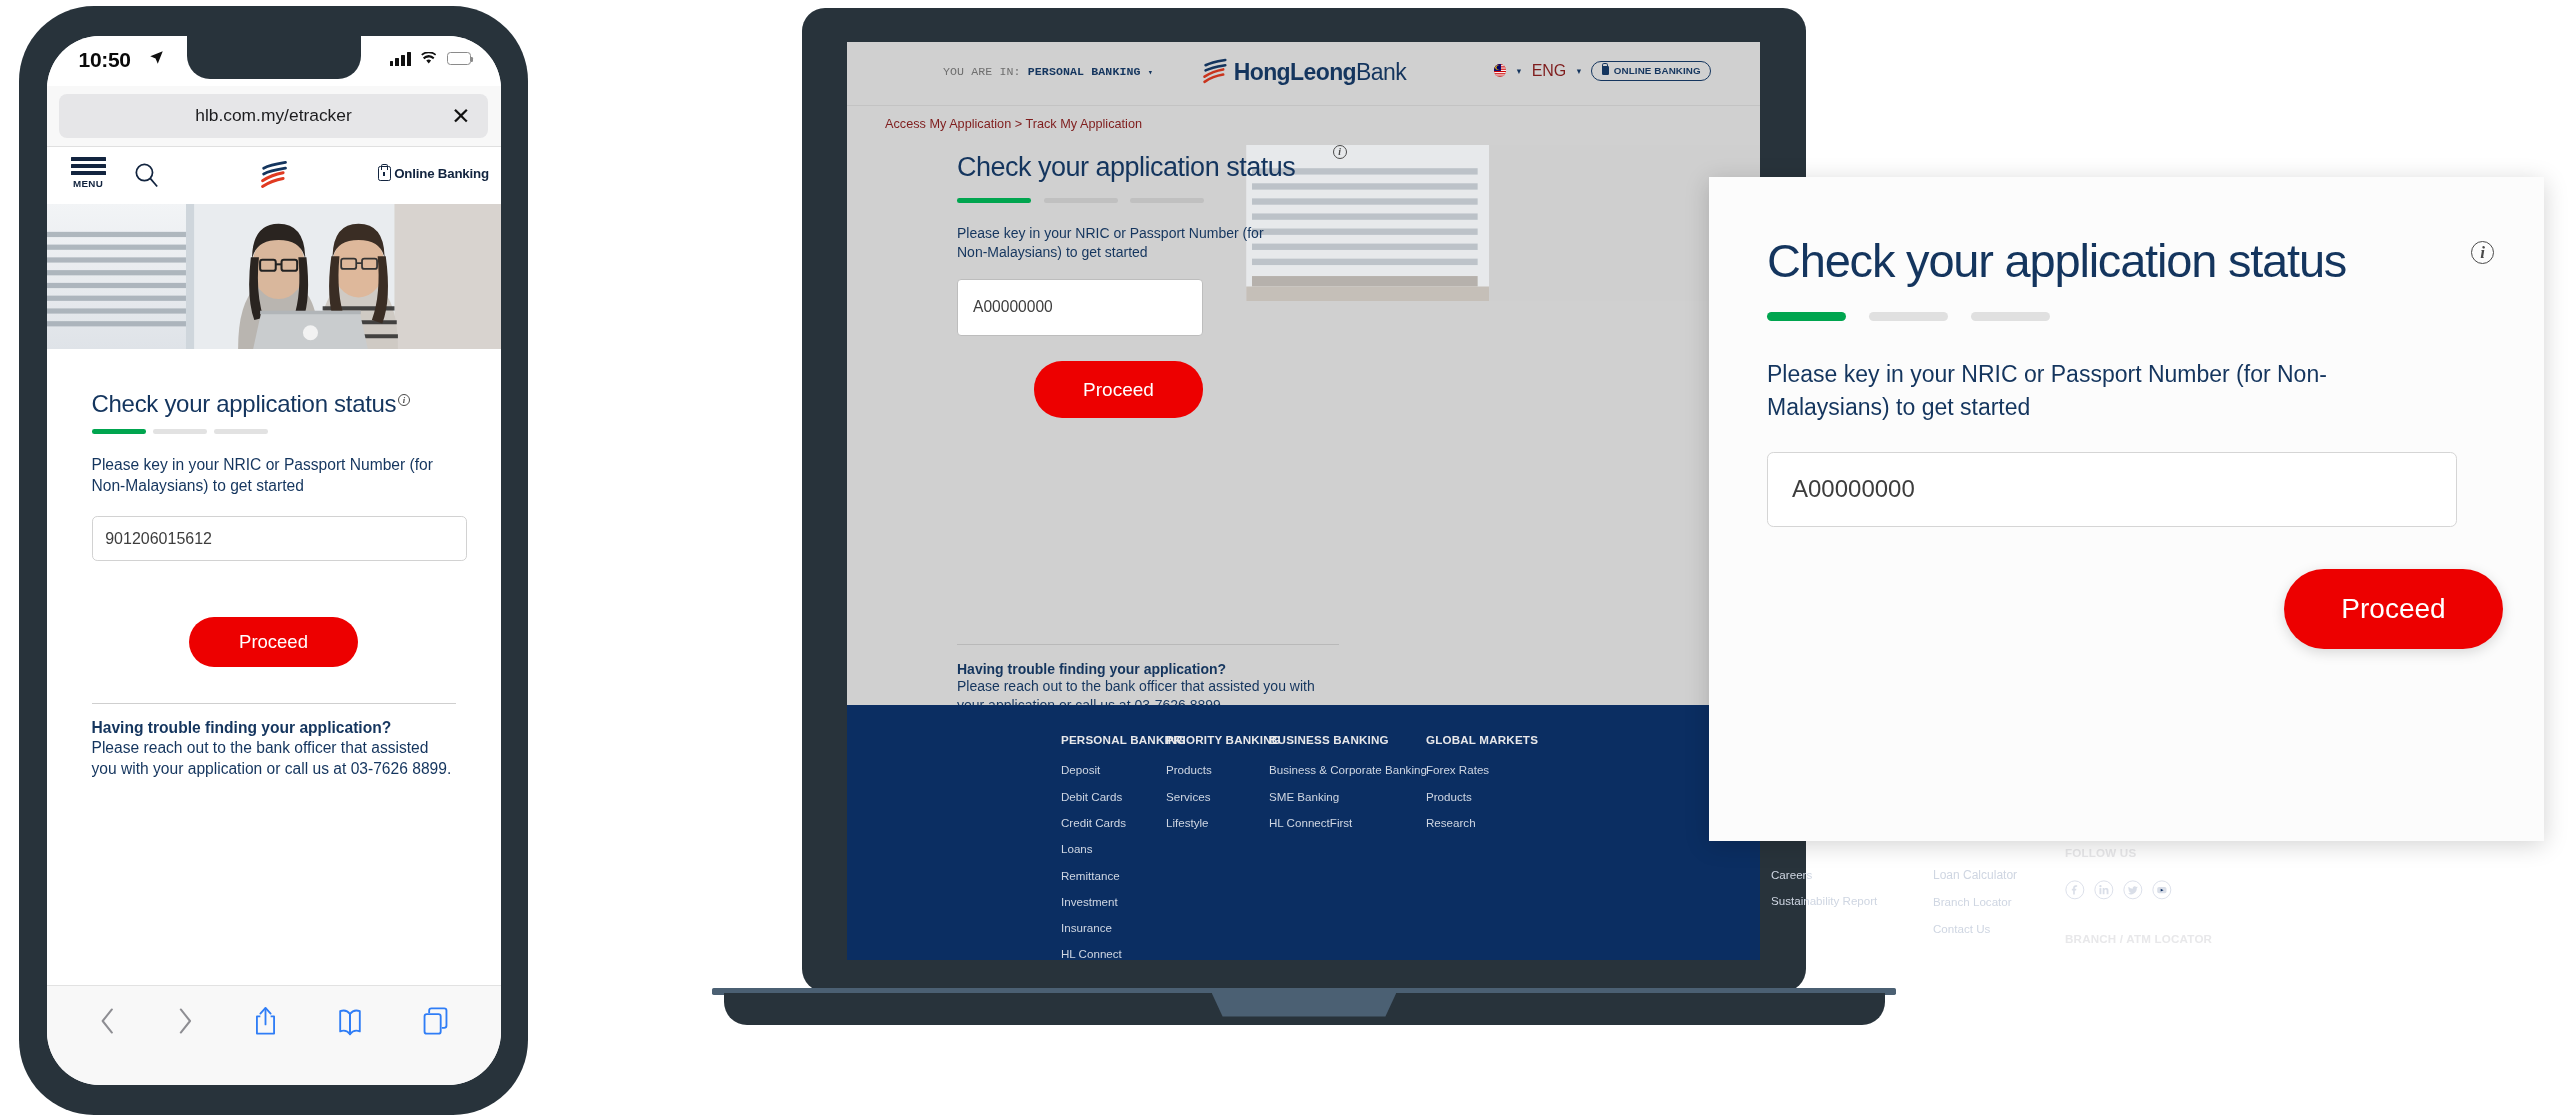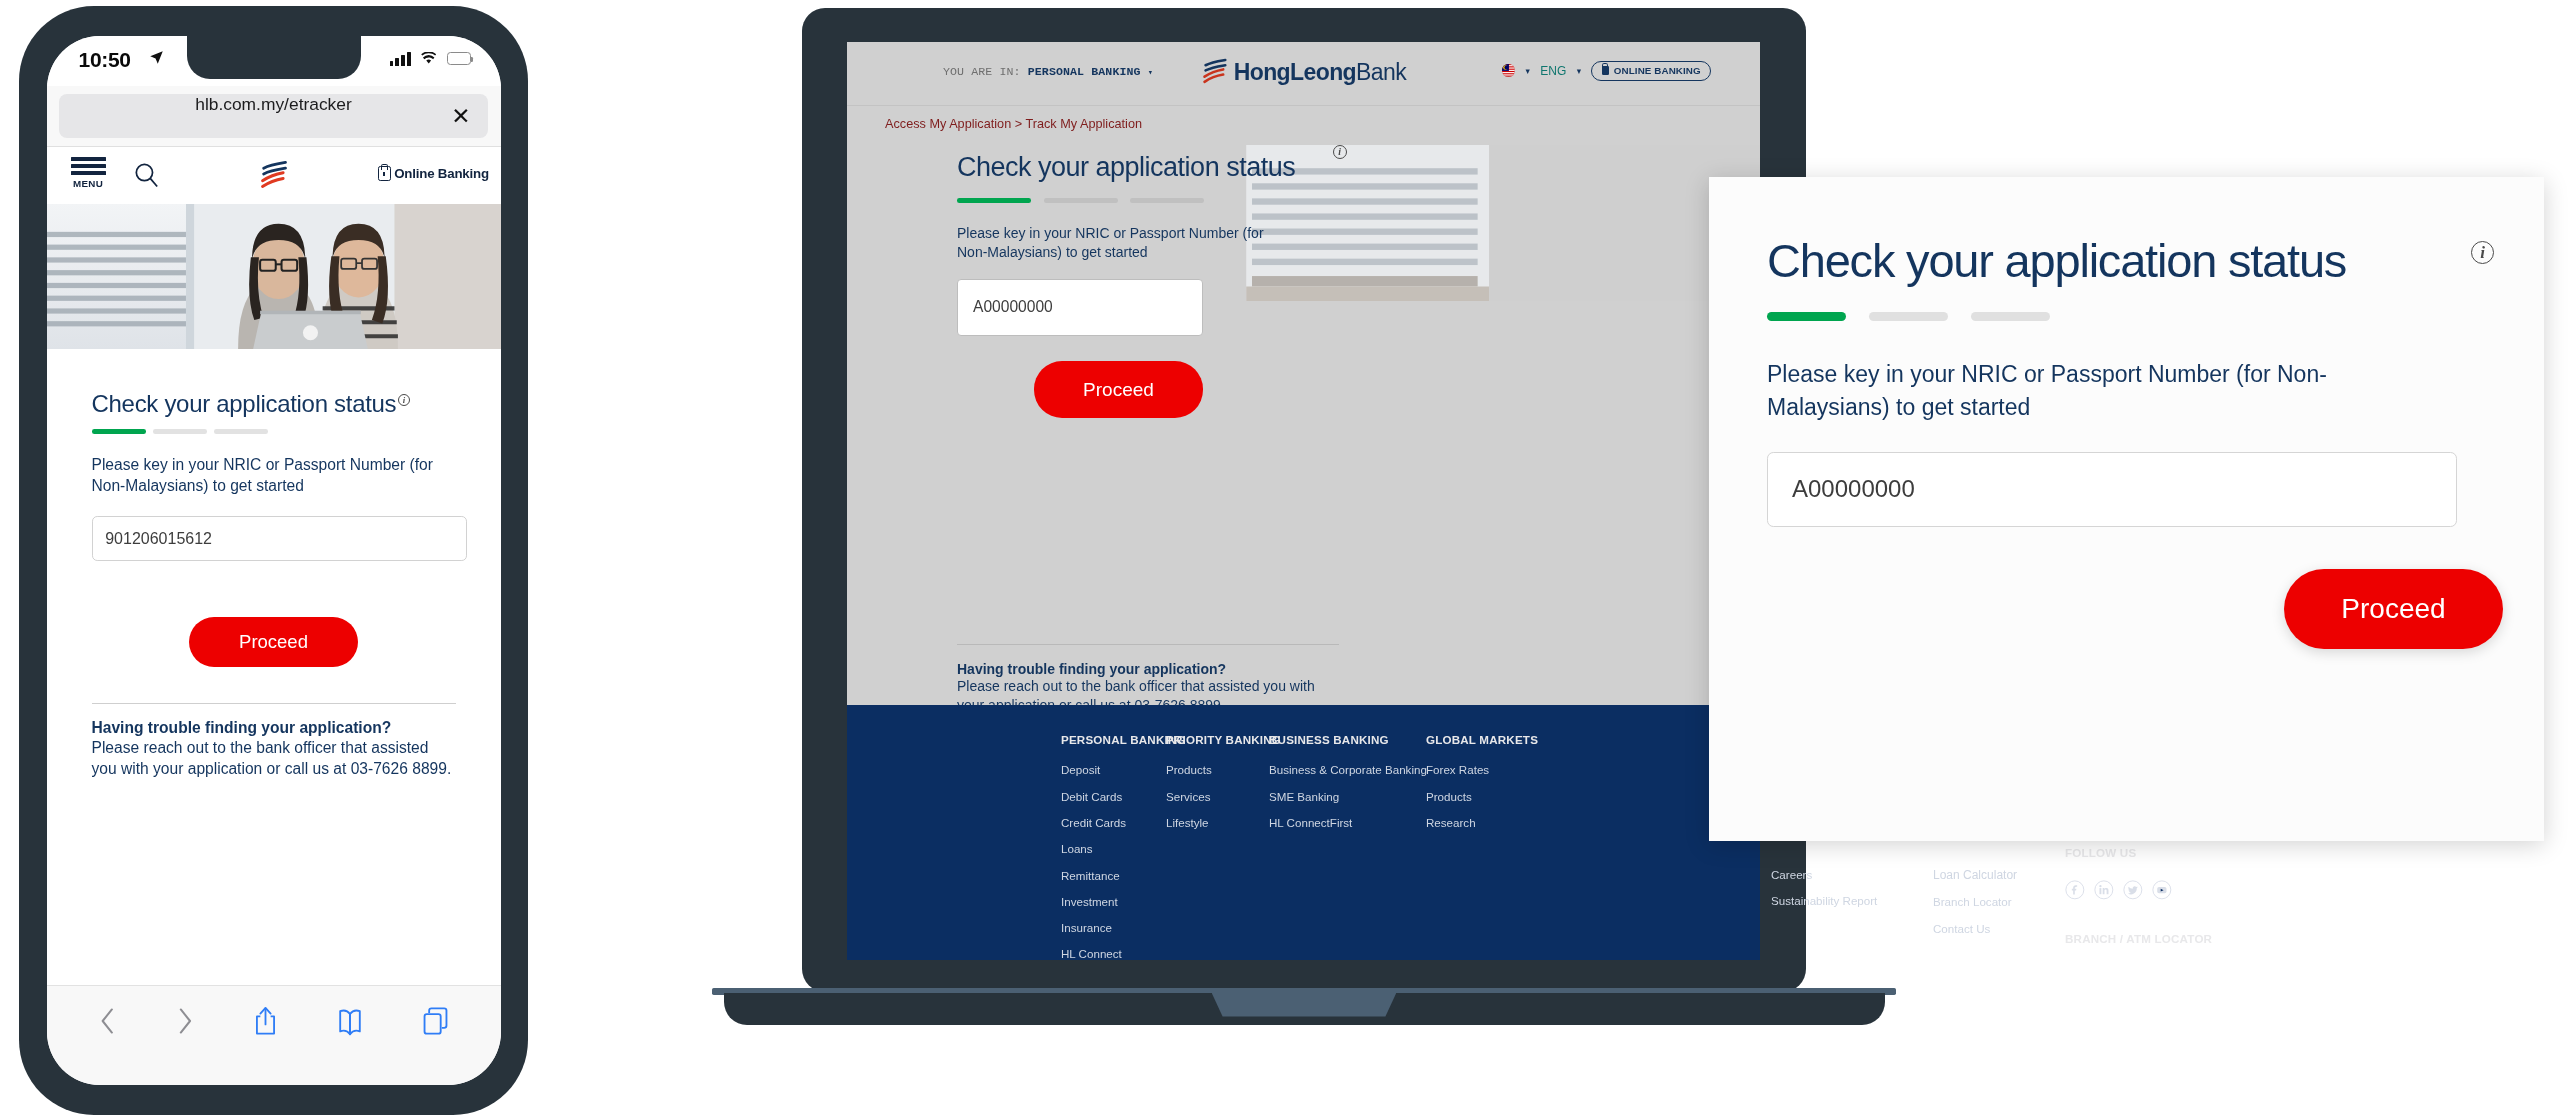--- a/index.html
+++ b/index.html
@@ -51,21 +51,21 @@
     background:#8b8b8b; border-radius:0 1.2px 1.2px 0;
   }
 
   #phone-urlbar-wrap{
     position:absolute; left:0; top:50px; width:100%; height:61px;
     background:#f8f8f8; border-bottom:0.6px solid #e0e0e0;
   }
   #phone-urlbar{
     position:absolute; left:12.7px; top:8px; right:12.7px; height:44px;
     background:#e6e6e8; border-radius:8px;
-    display:flex; justify-content:center; position:absolute;
+    display:flex; align-items:center; justify-content:center; position:absolute;
   }
   #phone-url-text{ font-size:17.4px; color:#1c1c1e; }
   #phone-url-close{
     position:absolute; right:17.4px; top:50%; transform:translateY(-50%);
     font-size:23px; color:#111; font-weight:300; line-height:1;
   }
 
   #phone-nav{
     position:absolute; left:0; top:111px; width:100%; height:57px;
     background:#ffffff; display:flex; align-items:center;
@@ -171,21 +171,21 @@
     display:flex; align-items:center; gap:5.8px;
   }
   #desk-logo .wordmark{ font-size:23px; color:#14355e; letter-spacing:-0.6px; }
   #desk-logo .wordmark b{ font-weight:700; }
   #desk-logo .wordmark em{ font-style:normal; font-weight:400; }
   #desk-right{
     position:absolute; right:49px; top:18.5px; display:flex; align-items:center; gap:10.4px;
   }
   .flagdot{ width:12.7px; height:12.7px; border-radius:50%; overflow:hidden; position:relative; }
   .chev{ font-size:8.7px; color:#14355e; }
-  #desk-eng{ font-size:12px; color:#0f766e; }
+  #desk-eng{ font-size:16px; color:#7f1d1d; }
   #desk-ob-btn{
     display:flex; align-items:center; gap:4.6px; border:0.9px solid #14355e;
     border-radius:11.6px; padding:3.5px 9.3px; color:#14355e;
     font-size:9.8px; font-weight:700; letter-spacing:0.1px;
   }
   #desk-ob-btn .lock{
     width:7.5px;height:8.7px;background:#14355e;border-radius:1.2px;position:relative;
   }
   #desk-ob-btn .lock:before{
     content:"";position:absolute;width:4px;height:4px;border:1.2px solid #14355e;

